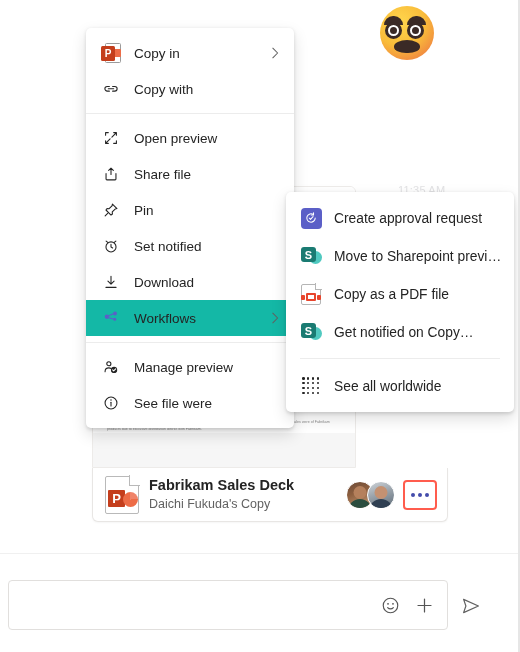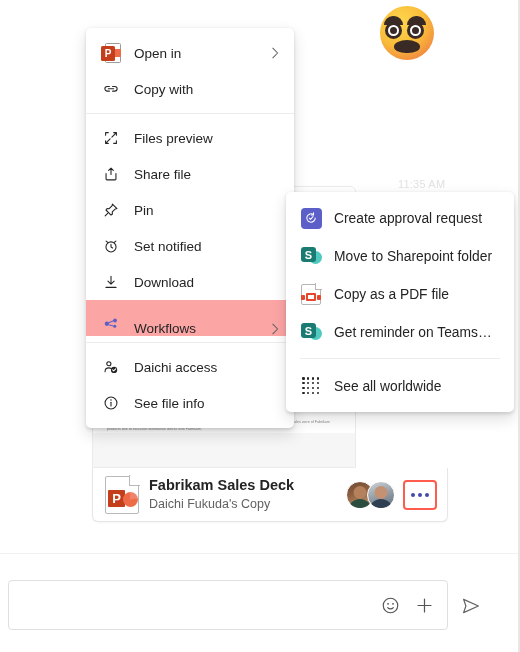--- a/index.html
+++ b/index.html
@@ -30,21 +30,21 @@
   .eye.l { left: 5px; } .eye.r { left: 27px; }
   .eye:after { content: ""; position: absolute; width: 7px; height: 7px; border-radius: 50%;
                background: #3a2a26; left: 2px; top: 2px; }
   .brow { position: absolute; width: 19px; height: 9px; background: #3a2a26;
           border-radius: 9px 9px 0 0; top: 10px; }
   .brow.l { left: 4px; } .brow.r { left: 27px; }
   .stache { position: absolute; width: 26px; height: 13px; background: #3a2a26;
             border-radius: 50% 50% 46% 46%; left: 14px; top: 34px; }
 
   .msg-time {
-    position: absolute; left: 398px; top: 178px;
+    position: absolute; left: 398px; top: 184px;
     font-size: 11px; color: #e2e2e4; letter-spacing: .2px;
   }
 
   .doc-preview {
     position: absolute; left: 92px; top: 186px; width: 264px; height: 282px;
     background: #ffffff; border: 1px solid #edebe9;
     border-radius: 6px 6px 0 0; overflow: hidden;
   }
   .doc-preview .slide { position: absolute; left: 0; right: 0; top: 0; bottom: 34px; background: #fff; }
   .doc-text {
@@ -136,21 +136,21 @@
     box-shadow: 0 1.6px 3.6px rgba(0,0,0,.13), 0 6.4px 14.4px rgba(0,0,0,.13);
     padding: 7px 0;
   }
   #main-menu { left: 86px; top: 28px; width: 208px; }
   #sub-menu  { left: 286px; top: 192px; width: 228px; }
 
   .mi {
     display: flex; align-items: center; height: 36px;
     padding: 0 12px 0 14px; cursor: pointer; position: relative;
   }
-  .mi.active { background: #fca5a5; align-items: flex-end; }
+  .mi.active { background: #14b8a6; }
   .mi-icon { width: 22px; height: 22px; flex: 0 0 auto; display: flex;
              align-items: center; justify-content: center; color: #242424; }
   .mi-label { font-size: 13.5px; color: #242424; padding-left: 12px; flex: 1;
               white-space: nowrap; overflow: hidden; text-overflow: ellipsis; }
   .mi-chev { color: #616161; display: flex; align-items: center; }
   .sep { height: 1px; background: #ececec; margin: 6px 0; }
   #sub-menu .sep { margin: 7px 14px; }
   #sub-menu .mi { height: 38px; }
   #sub-menu .mi-label { font-size: 13.8px; }
 
@@ -246,21 +246,21 @@
   <div class="menu" id="main-menu">
 
     <div class="mi">
       <span class="mi-icon">
         <span class="ic-ppt-small">
             <span class="pg"></span>
             <span class="pc"></span>
             <span class="sq">P</span>
           </span>
       </span>
-      <span class="mi-label">Open in</span>
+      <span class="mi-label">Copy in</span>
       <span class="mi-chev">
         <svg width="14" height="14" viewBox="0 0 16 16">
             <path d="M5.5 2.5 11 8l-5.5 5.5" fill="none" stroke="currentColor" stroke-width="1.2" stroke-linecap="round" stroke-linejoin="round"></path>
           </svg>
       </span>
     </div>
 
     <div class="mi">
       <span class="mi-icon">
         <svg width="18" height="18" viewBox="0 0 20 20">
@@ -271,21 +271,21 @@
     </div>
 
     <div class="sep"></div>
 
     <div class="mi">
       <span class="mi-icon">
         <svg width="18" height="18" viewBox="0 0 20 20">
             <path d="M4 7V4h3M16 13v3h-3M16 4l-5 5M4 16l5-5M4 13v3h3M16 7V4h-3" fill="none" stroke="currentColor" stroke-width="1.2" stroke-linecap="round" stroke-linejoin="round"></path>
           </svg>
       </span>
-      <span class="mi-label">Files preview</span>
+      <span class="mi-label">Open preview</span>
     </div>
 
     <div class="mi">
       <span class="mi-icon">
         <svg width="18" height="18" viewBox="0 0 20 20">
             <path d="M10 3.5v7M10 3.5l2.6 2.6M10 3.5 7.4 6.1M4.5 9.5v6a1 1 0 0 0 1 1h9a1 1 0 0 0 1-1v-6" fill="none" stroke="currentColor" stroke-width="1.2" stroke-linecap="round" stroke-linejoin="round"></path>
           </svg>
       </span>
       <span class="mi-label">Share file</span>
     </div>
@@ -341,32 +341,32 @@
 
     <div class="mi">
       <span class="mi-icon">
         <svg width="18" height="18" viewBox="0 0 20 20">
             <circle cx="7.6" cy="6.4" r="2.3" fill="none" stroke="currentColor" stroke-width="1.2"></circle>
             <path d="M3.4 15.2c0-2.4 1.9-4.2 4.2-4.2 1 0 1.9.3 2.6.8" fill="none" stroke="currentColor" stroke-width="1.2" stroke-linecap="round"></path>
             <circle cx="13.4" cy="13.2" r="3.5" fill="currentColor"></circle>
             <path d="m11.8 13.2 1.2 1.2 2.2-2.3" fill="none" stroke="#fff" stroke-width="1.2" stroke-linecap="round" stroke-linejoin="round"></path>
           </svg>
       </span>
-      <span class="mi-label">Daichi access</span>
+      <span class="mi-label">Manage preview</span>
     </div>
 
     <div class="mi">
       <span class="mi-icon">
         <svg width="18" height="18" viewBox="0 0 20 20">
             <circle cx="10" cy="10" r="6.6" fill="none" stroke="currentColor" stroke-width="1.2"></circle>
             <path d="M10 9.1v4.1" fill="none" stroke="currentColor" stroke-width="1.2" stroke-linecap="round"></path>
             <circle cx="10" cy="6.7" r=".85" fill="currentColor"></circle>
           </svg>
       </span>
-      <span class="mi-label">See file info</span>
+      <span class="mi-label">See file were</span>
     </div>
   </div>
 
   <div class="menu" id="sub-menu">
 
     <div class="mi">
       <span class="mi-icon">
         <span class="ic-approval">
           <svg width="14" height="14" viewBox="0 0 20 20">
               <path d="M16 10a6 6 0 1 1-2.4-4.8" fill="none" stroke="#fff" stroke-width="1.5" stroke-linecap="round"></path>
@@ -378,21 +378,21 @@
       <span class="mi-label">Create approval request</span>
     </div>
 
     <div class="mi">
       <span class="mi-icon">
         <span class="ic-sp">
             <span class="c1"></span>
             <span class="c2">S</span>
           </span>
       </span>
-      <span class="mi-label">Move to Sharepoint folder</span>
+      <span class="mi-label">Move to Sharepoint preview</span>
     </div>
 
     <div class="mi">
       <span class="mi-icon">
         <span class="ic-pdf">
             <span class="pg"></span>
             <span class="fd"></span>
             <span class="bx"></span>
             <span class="dl"></span>
             <span class="dr"></span>
@@ -401,21 +401,21 @@
       <span class="mi-label">Copy as a PDF file</span>
     </div>
 
     <div class="mi">
       <span class="mi-icon">
         <span class="ic-sp">
             <span class="c1"></span>
             <span class="c2">S</span>
           </span>
       </span>
-      <span class="mi-label">Get reminder on Teams…</span>
+      <span class="mi-label">Get notified on Copy…</span>
     </div>
 
     <div class="sep"></div>
 
     <div class="mi" style="margin-top:8px">
       <span class="mi-icon">
         <span class="ic-grid">
           <i></i>
             <i></i>
             <i></i>

